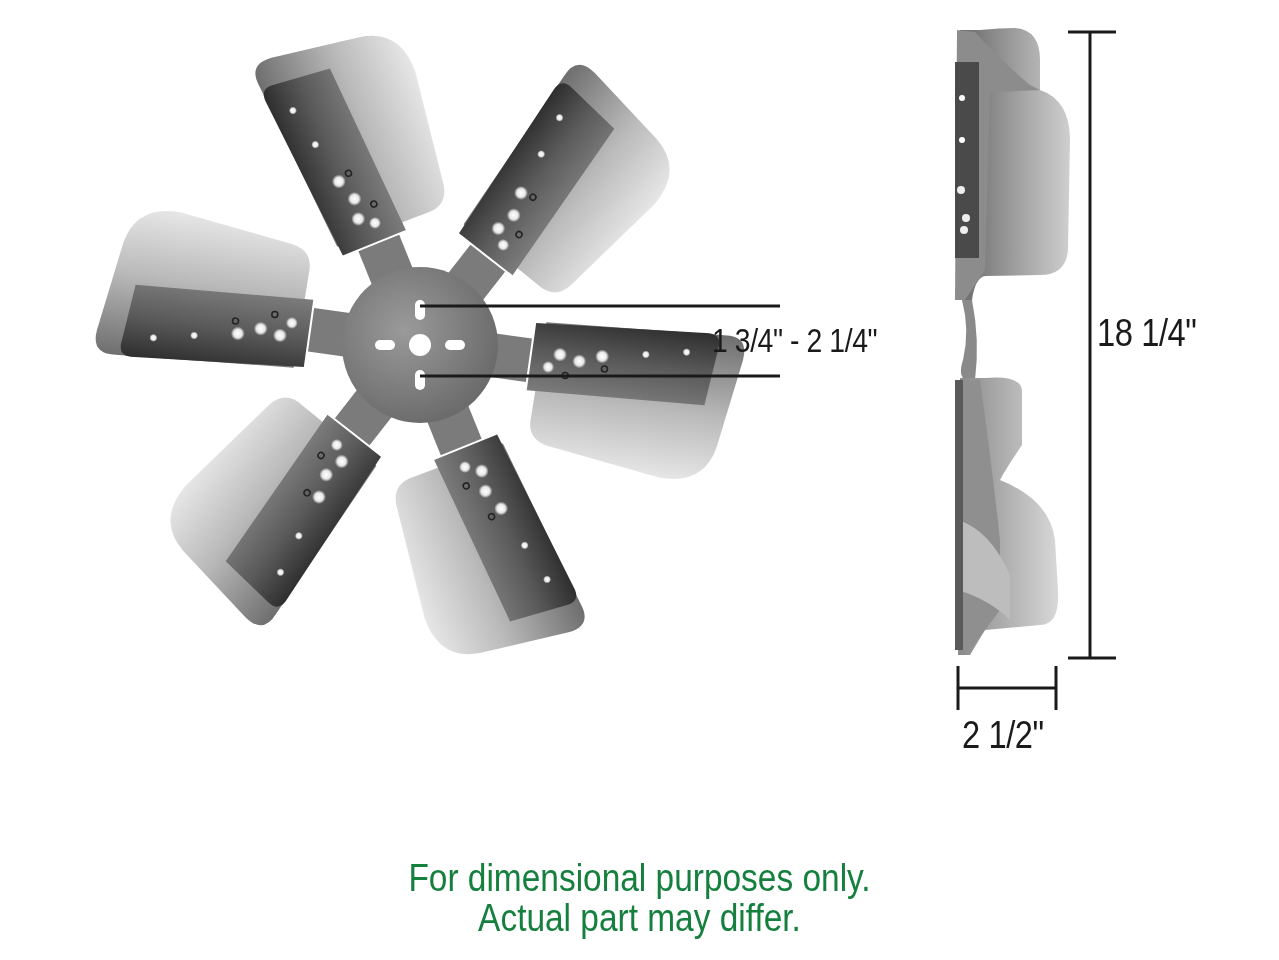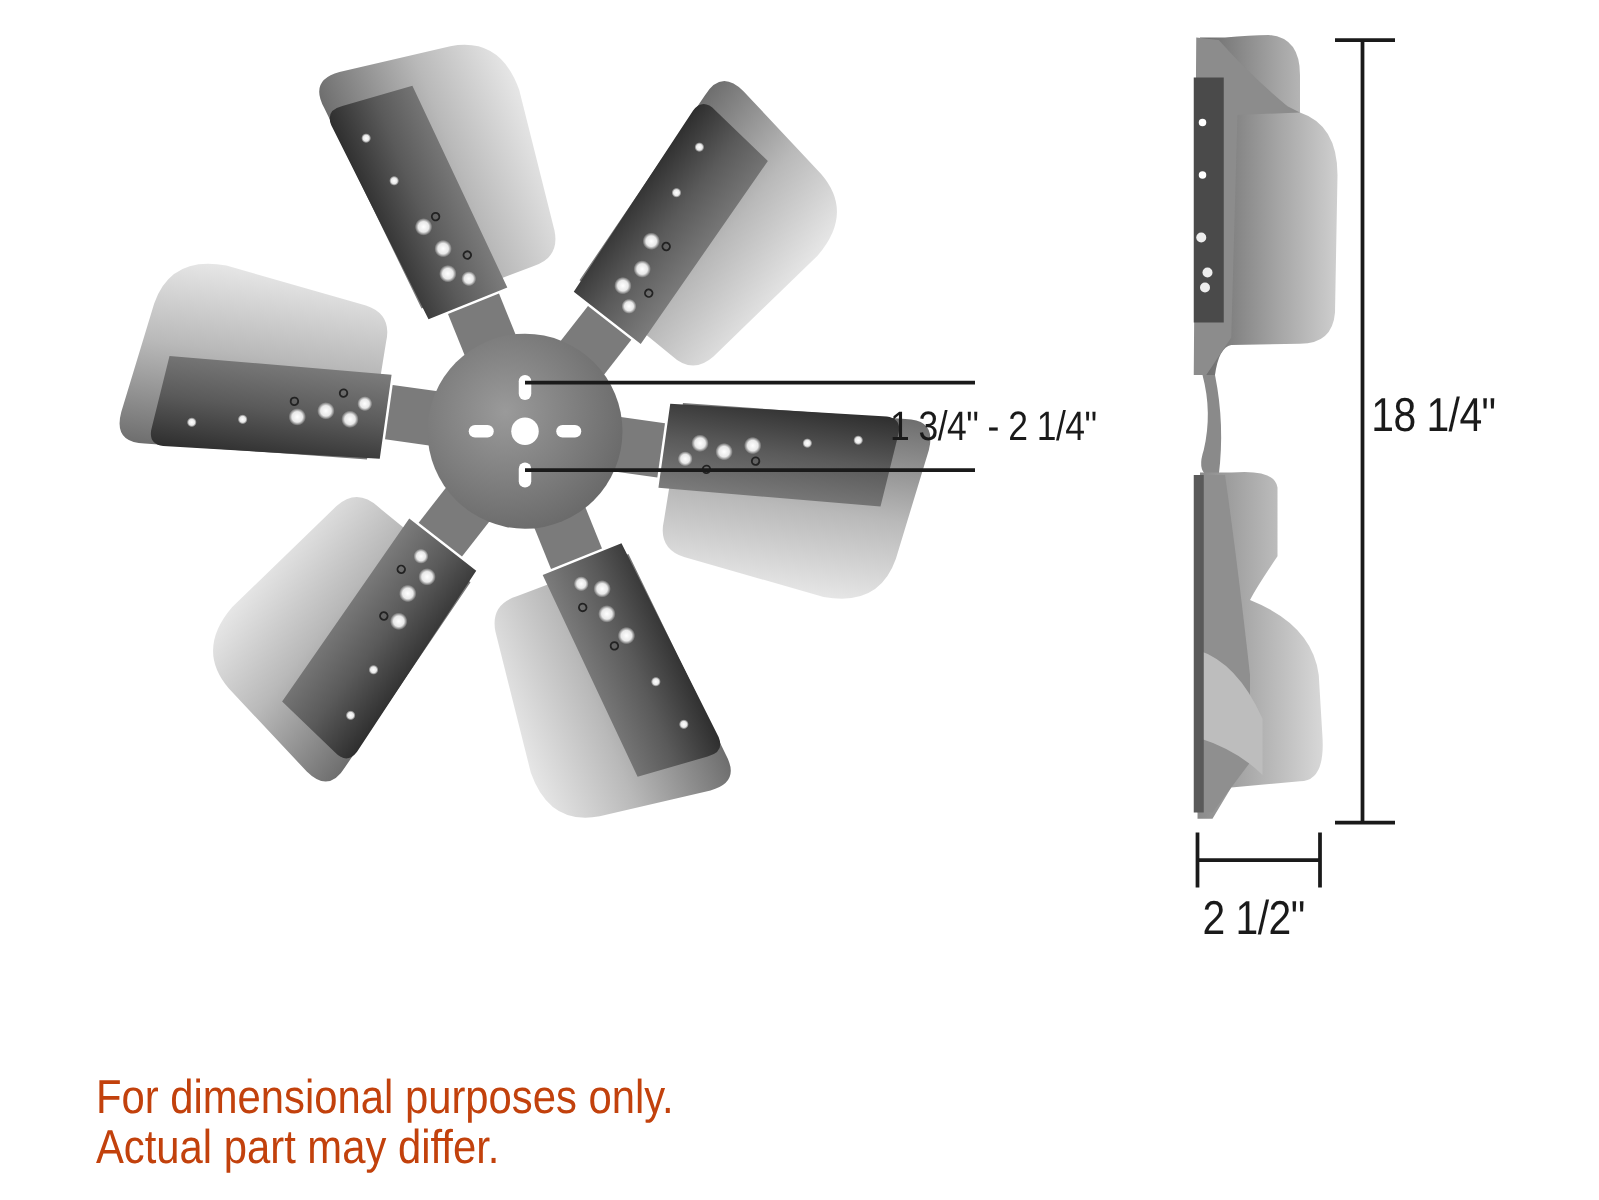--- a/index.html
+++ b/index.html
@@ -4,22 +4,22 @@
 <style>
   html, body { margin: 0; padding: 0; background: #ffffff; }
   body { width: 1279px; height: 960px; position: relative; overflow: hidden;
          font-family: "Liberation Sans", sans-serif; }
   .stage { position: absolute; left: 0; top: 0; width: 1279px; height: 960px; }
   .dim-label { position: absolute; color: #1a1a1a; font-family: "Liberation Sans", sans-serif;
                white-space: nowrap; letter-spacing: -0.5px; transform: scaleX(0.86); transform-origin: left top; }
   #hub-label { left: 712px; top: 322px; font-size: 33px; }
   #height-label { left: 1097px; top: 312px; font-size: 38px; }
   #width-label { left: 962px; top: 714px; font-size: 38px; }
-  .disclaimer { position: absolute; left: 0; width: 1279px; text-align: left; top: 858px;
-                font-size: 38px; line-height: 40px; color: #c2410c; }
+  .disclaimer { position: absolute; left: 0; width: 1279px; text-align: center; top: 858px;
+                font-size: 38px; line-height: 40px; color: #15803d; }
   .disclaimer div { transform: scaleX(0.88); }
 </style>
 </head>
 <body>
 
 <div class="stage">
   <svg width="1279" height="960" viewBox="0 0 1279 960" xmlns="http://www.w3.org/2000/svg">
     <defs>
       <linearGradient id="shellGrad" x1="0" y1="0" x2="1" y2="0">
         <stop offset="0" stop-color="#6e6e6e"></stop>

